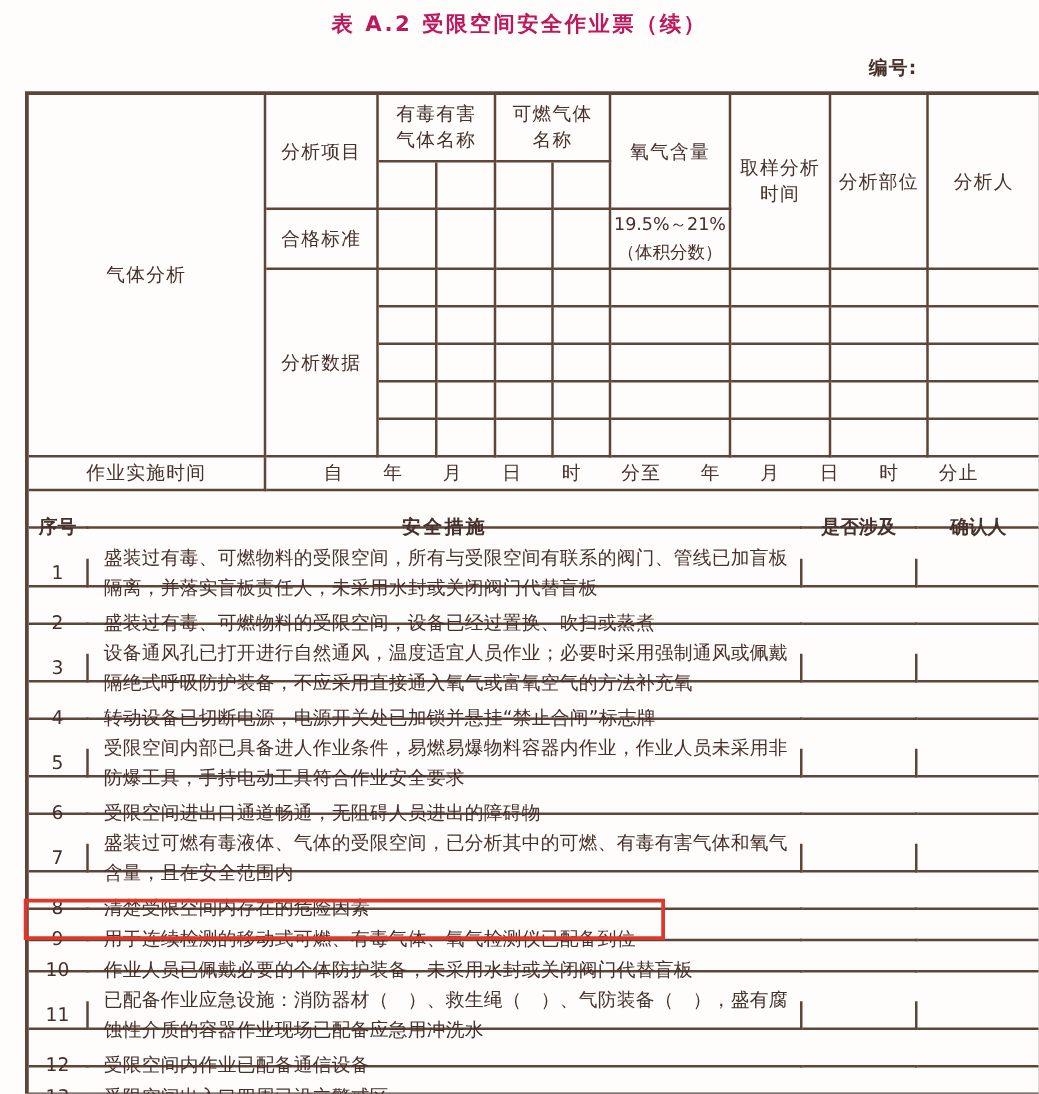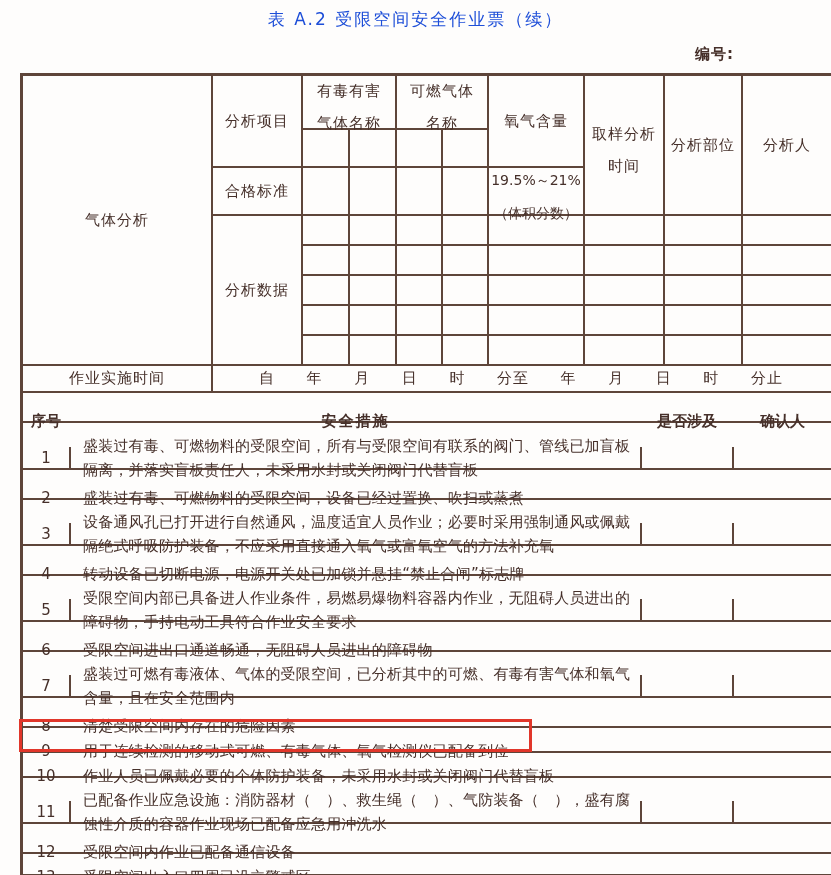--- a/index.html
+++ b/index.html
@@ -11,22 +11,22 @@
   *{box-sizing:border-box;margin:0;padding:0;}
   html,body{width:831px;height:875px;}
   body{
     position:relative;
     background:var(--paper);
     font-family:"DejaVu Sans","Liberation Sans",sans-serif;
     color:var(--ink);
   }
   .title{
     position:absolute;left:0;top:8px;width:100%;
-    text-align:center;font-size:17px;font-weight:normal;
-    letter-spacing:2px;color:#1d4ed8;
+    text-align:center;font-size:17px;font-weight:bold;
+    letter-spacing:2px;color:#be185d;
   }
   .doc-number{
     position:absolute;left:695px;top:45px;
     font-size:15px;font-weight:bold;letter-spacing:1px;
   }
   .form-box{
     position:absolute;left:20px;top:73px;
     width:814px;
     border:3px solid var(--line);
   }
@@ -39,21 +39,21 @@
   }
   .gc{
     border-right:2px solid var(--line);
     border-bottom:2px solid var(--line);
     display:flex;flex-direction:column;
     align-items:center;justify-content:center;
     text-align:center;font-size:15px;letter-spacing:1px;
     line-height:21px;
   }
   .gc.noR{border-right:none;}
-  .gc .ln{display:block;margin-top:11px;}
+  .gc .ln{display:block;}
   .std{font-size:14px;letter-spacing:0;line-height:22px;}
   
   .wt-content{
     flex-direction:row;justify-content:space-between;
     padding:0 48px 0 46px;align-items:center;
   }
   .wt-part{font-size:15px;letter-spacing:1px;}
   
   .measures{position:relative;width:808px;font-size:15px;}
   .mrow{display:flex;height:25px;}
@@ -217,21 +217,21 @@
 
     <div class="mrow">
       <div class="mc c-no">4</div>
       <div class="mc c-text">转动设备已切断电源，电源开关处已加锁并悬挂“禁止合闸”标志牌</div>
       <div class="mc c-inv"></div>
       <div class="mc c-conf"></div>
     </div>
 
     <div class="mrow tall">
       <div class="mc c-no">5</div>
-      <div class="mc c-text">受限空间内部已具备进人作业条件，易燃易爆物料容器内作业，无阻碍人员进出的障碍物，手持电动工具符合作业安全要求</div>
+      <div class="mc c-text">受限空间内部已具备进人作业条件，易燃易爆物料容器内作业，作业人员未采用非防爆工具，手持电动工具符合作业安全要求</div>
       <div class="mc c-inv"></div>
       <div class="mc c-conf"></div>
     </div>
 
     <div class="mrow">
       <div class="mc c-no">6</div>
       <div class="mc c-text">受限空间进出口通道畅通，无阻碍人员进出的障碍物</div>
       <div class="mc c-inv"></div>
       <div class="mc c-conf"></div>
     </div>

